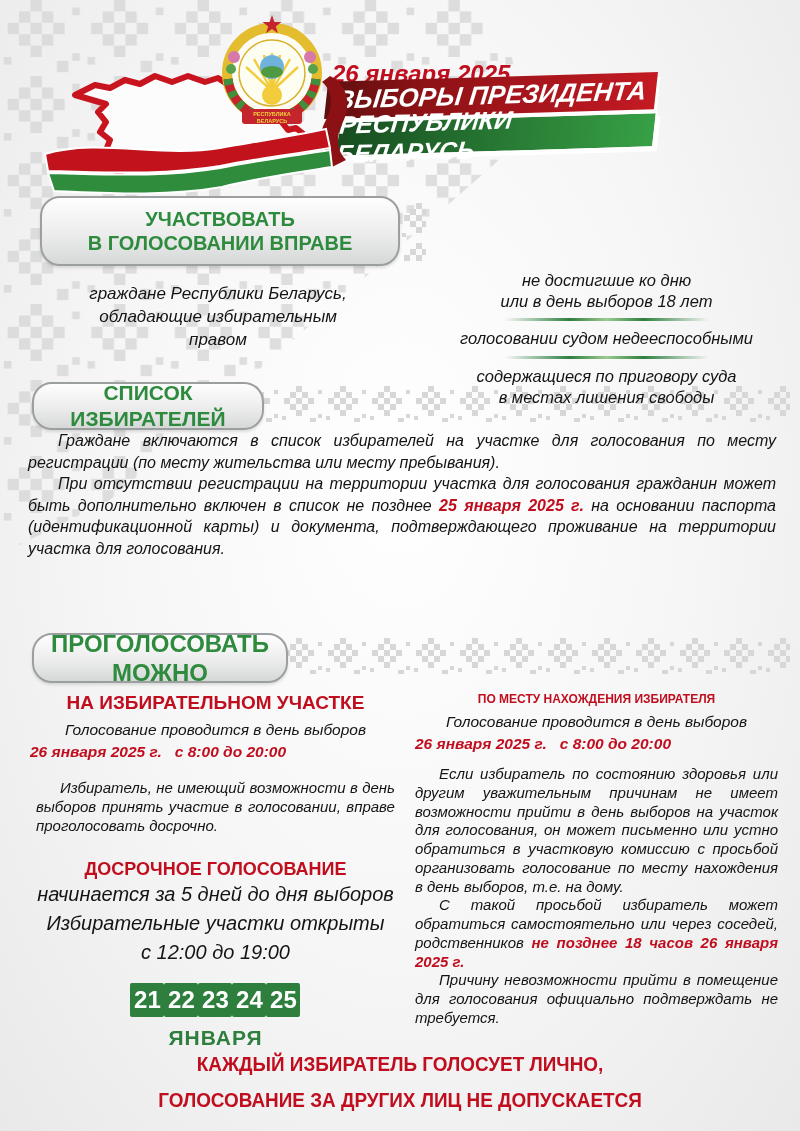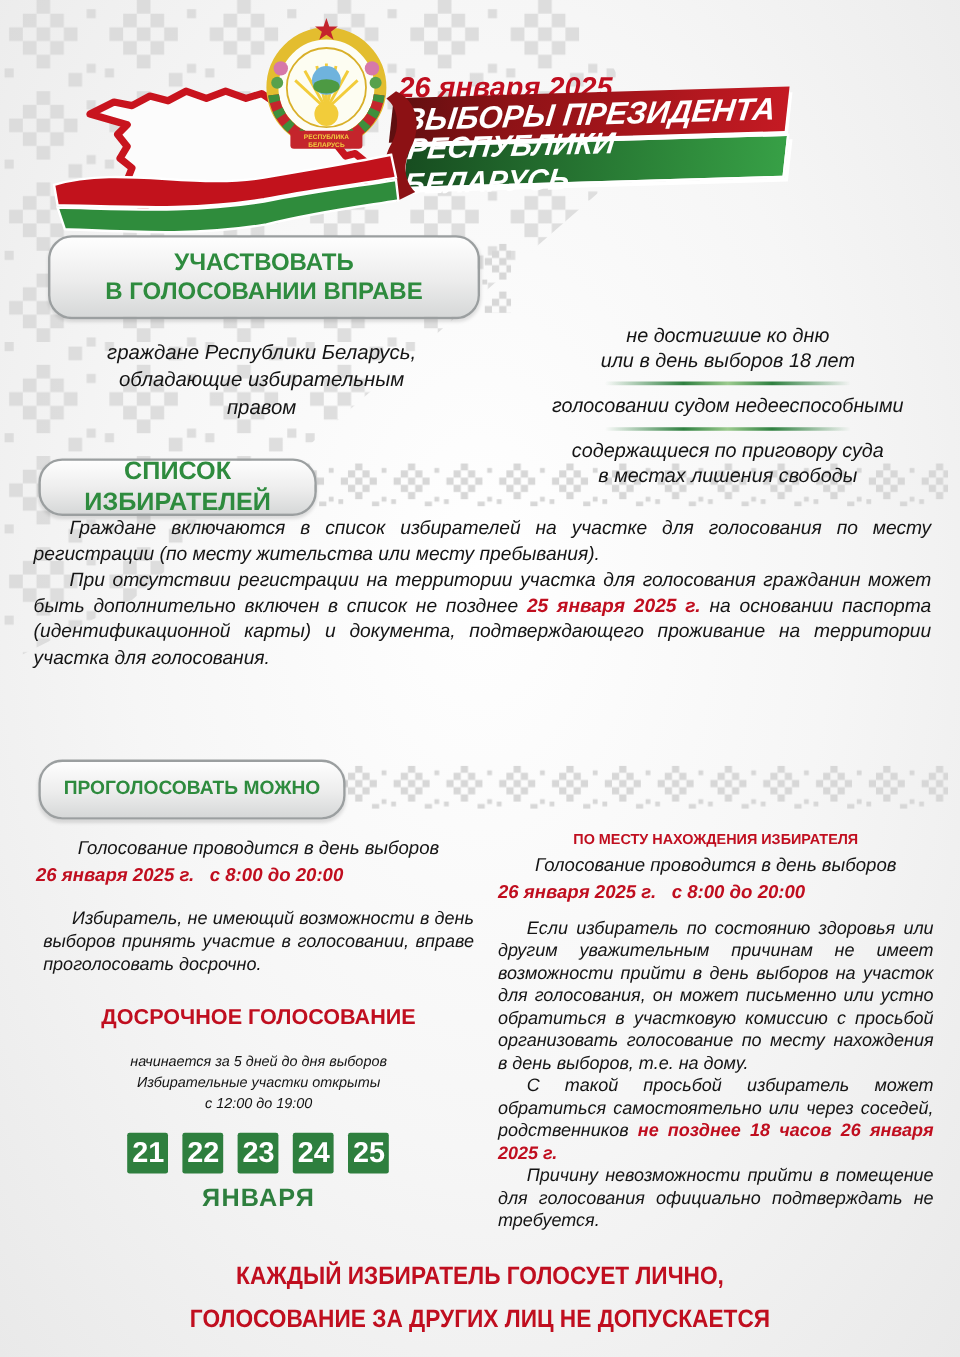--- a/index.html
+++ b/index.html
@@ -54,21 +54,21 @@
     background:linear-gradient(90deg, rgba(47,128,64,0) 0%, #2f8040 32%, #9ccb8f 50%, #2f8040 68%, rgba(47,128,64,0) 100%);
     border-radius:2px;
   }
 
   .colwrap{display:flex;}
   .col-h{font-weight:bold; font-size:18.5px; color:#c00e1f; text-align:center; margin:0;}
   .col-line{font-style:italic; font-size:15.5px; text-align:center; margin-top:7px;}
   .col-line-red{font-style:italic; font-weight:bold; font-size:15.5px; color:#c00e1f; text-align:left; margin-top:4px;}
   .col-just p{margin:0; text-indent:24px; text-align:justify; font-style:italic; font-size:15px; line-height:1.25;}
 
-  .cal{display:flex; justify-content:center; gap:12px; margin-top:16px;}
+  .cal{display:flex; justify-content:center; gap:0; margin-top:16px;}
   .day{
     width:34px; height:34px; background:#2e7f3e; color:#fff;
     font-weight:bold; font-size:24px; border-radius:2px;
     display:flex; align-items:center; justify-content:center;
   }
   .month{font-weight:bold; font-size:21px; color:#2e7f3e; letter-spacing:1px; text-align:center; margin-top:9px;}
 
   .footer{
     font-weight:bold; font-size:21px; color:#c00e1f; text-align:center;
     line-height:1.7; white-space:pre-line; transform:scaleX(.9);
@@ -187,33 +187,34 @@
 
   <div class="abs pill" style="left:32px;top:382px;width:228px;height:44px">
     <div class="pill-title green" style="font-size:21px">СПИСОК ИЗБИРАТЕЛЕЙ</div>
   </div>
   <div class="abs bodytext" style="left:28px;top:430px;width:748px">
     <p><span>Граждане включаются в список избирателей на участке для голосования по месту регистрации (по месту жительства или месту пребывания).</span></p>
     <p><span>При отсутствии регистрации на территории участка для голосования гражданин может быть дополнительно включен в список не позднее </span><span class="red b">25 января 2025 г.</span><span> на  основании паспорта (идентификационной карты) и документа, подтверждающего проживание на территории участка для голосования.</span></p>
   </div>
 
   <div class="abs pill" style="left:32px;top:633px;width:252px;height:46px">
-    <div class="pill-title green" style="font-size:16px">ПРОГОЛОСОВАТЬ МОЖНО</div>
+    <div class="pill-title green" style="font-size:24px">ПРОГОЛОСОВАТЬ МОЖНО</div>
   </div>
 
   <div class="abs colwrap" style="left:30px;top:692px;width:748px">
 
     <div style="width:376px;padding-right:14px">
+      <h3 class="col-h" style="font-size:19px">НА ИЗБИРАТЕЛЬНОМ УЧАСТКЕ</h3>
       <div class="col-line">Голосование проводится в день выборов</div>
       <div class="col-line-red prewrap">26 января 2025 г.   с 8:00 до 20:00</div>
       <div class="col-just" style="margin-top:18px;padding:0 6px">
         <p>Избиратель, не имеющий возможности в день выборов принять участие в голосовании, вправе проголосовать досрочно.</p>
       </div>
       <h3 class="col-h" style="margin-top:24px;font-size:18px">ДОСРОЧНОЕ ГОЛОСОВАНИЕ</h3>
-      <div class="center it" style="font-size:12px;line-height:1.45;margin-top:18px">
+      <div class="center it" style="font-size:20px;line-height:1.45;margin-top:0">
         <div>начинается за 5 дней до дня выборов</div>
         <div>Избирательные участки открыты</div>
         <div>с 12:00 до 19:00</div>
       </div>
       <div class="cal">
         <div class="day">21</div>
         <div class="day">22</div>
         <div class="day">23</div>
         <div class="day">24</div>
         <div class="day">25</div>

